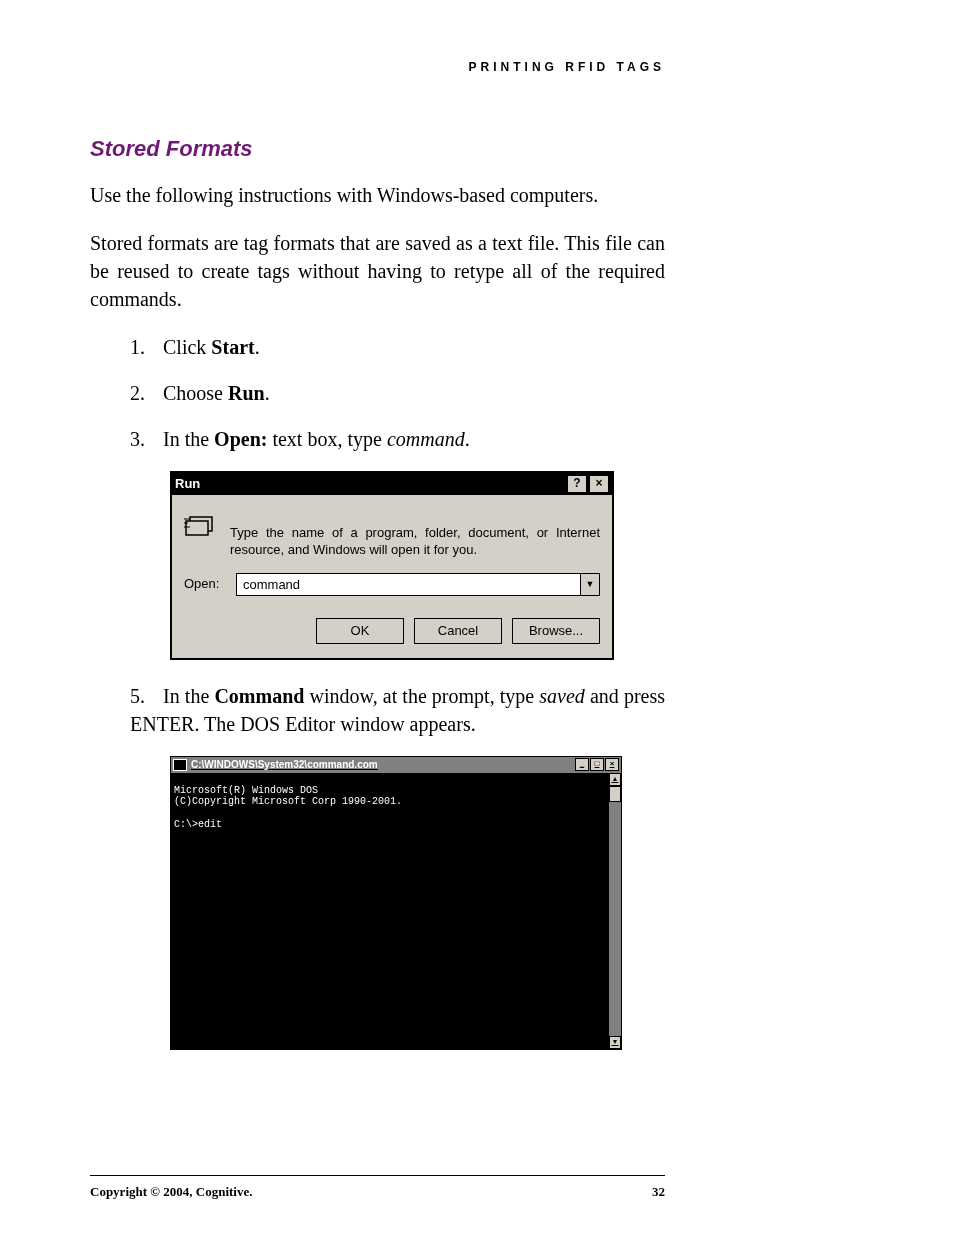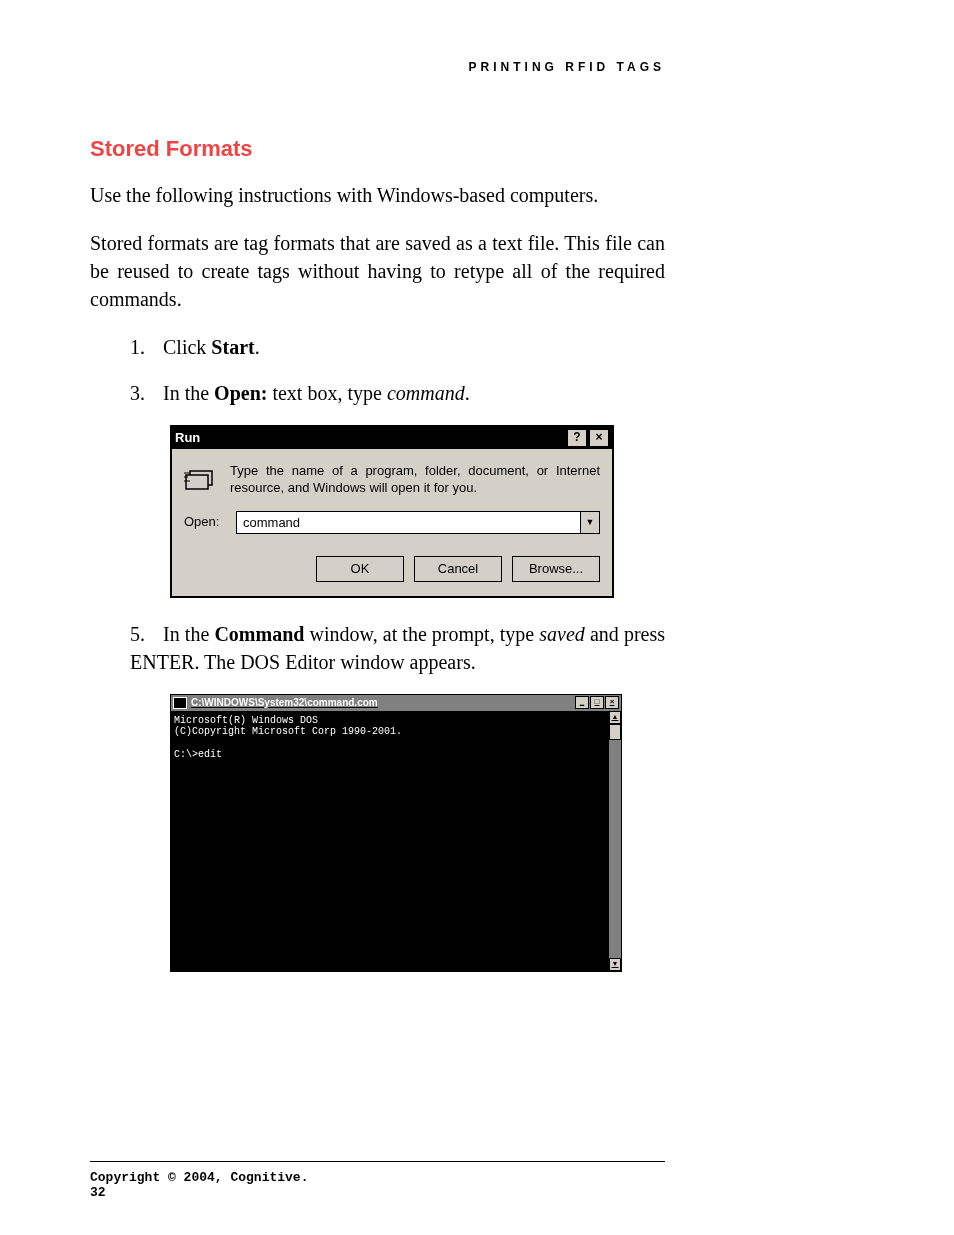--- a/index.html
+++ b/index.html
@@ -33,22 +33,23 @@
     margin: 0 0 18px 0;
     padding-left: 40px;
   }
   .ol-step .num {
     display: inline-block;
     width: 28px;
   }
   .section-heading {
     font-family: Arial, Helvetica, sans-serif;
     font-weight: bold;
+    font-style: italic;
     font-size: 22px;
-    color: #ef4444;
+    color: #701a75;
     margin: 24px 0 16px 0;
   }
   .para {
     margin: 0 0 20px 0;
   }
   .dialog-wrap {
     margin: 18px 0 22px 80px;
   }
   
   .run-dialog {
@@ -85,21 +86,21 @@
   .run-row1 {
     display: flex;
     gap: 12px;
     align-items: flex-start;
     margin-bottom: 14px;
   }
   .run-icon {
     width: 34px; height: 28px;
     flex: 0 0 34px;
   }
-  .run-desc { font-size: 13px; line-height: 1.3; }
+  .run-desc { font-size: 13px; line-height: 1.3; margin-top: 16px; }
   .run-row2 {
     display: flex;
     align-items: center;
     gap: 10px;
     margin-bottom: 22px;
   }
   .run-open-label { width: 42px; }
   .run-input-wrap {
     flex: 1;
     display: flex;
@@ -157,44 +158,43 @@
     font-size:8px;line-height:9px;text-align:center;color:#000;
   }
   .cmd-body-wrap{display:flex;}
   .cmd-body {
     flex:1;
     background:#000;
     color:#fff;
     font-family: "Courier New", monospace;
     font-size: 10px;
     line-height: 1.15;
-    padding: 4px 3px;
+    padding: 12px 3px;
     height: 252px;
     white-space: pre;
   }
   .cmd-scroll {
     width:12px;
     background:#808080;
     display:flex;flex-direction:column;
   }
   .cmd-scroll .sbtn{
     height:11px;background:#d4d0c8;border:1px solid #000;
     font-size:7px;text-align:center;line-height:9px;
   }
   .cmd-scroll .strack{flex:1;}
   .footer {
     position: absolute;
     left: 90px; right: 90px; bottom: 35px;
     border-top: 1px solid #000;
     padding-top: 8px;
     display:flex;
-    font-family: Liberation Mono, monospace;
+    font-family: Liberation Serif, serif;
     font-weight: bold;
     font-size: 13px;
-    flex-direction: column;
   }
   .footer .fspacer{flex:1;}
   b{font-weight:bold;}
   i{font-style:italic;}
 </style>
 </head>
 <body>
 <div class="page">
 
   <div class="header-right">PRINTING RFID TAGS</div>
@@ -205,20 +205,26 @@
 
     <div class="section-heading">Stored Formats</div>
 
     <p class="para">Use the following instructions with Windows-based computers.</p>
     <p class="para">Stored formats are tag formats that are saved as a text file. This file can be reused to create tags without having to retype all of the required commands.</p>
 
     <div class="ol-step">
       <span class="num">1.</span>
       <span>
         <span>Click </span><b>Start</b><span>.</span>
+      </span>
+    </div>
+    <div class="ol-step">
+      <span class="num">2.</span>
+      <span>
+        <span>Choose </span><b>Run</b><span>.</span>
       </span>
     </div>
     <div class="ol-step">
       <span class="num">3.</span>
       <span>
         <span>In the </span><b>Open:</b><span> text box, type </span><i>command</i><span>.</span>
       </span>
     </div>
 
     <div class="dialog-wrap">

